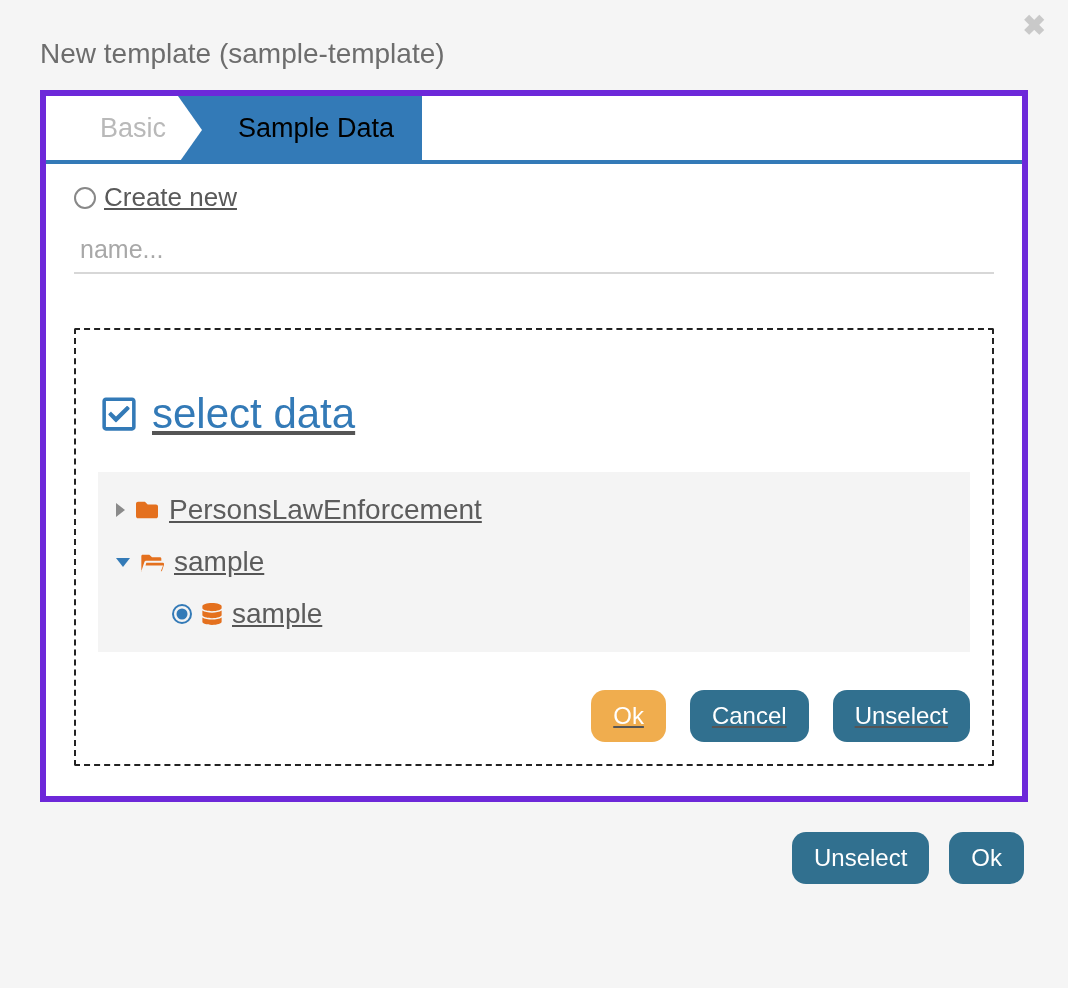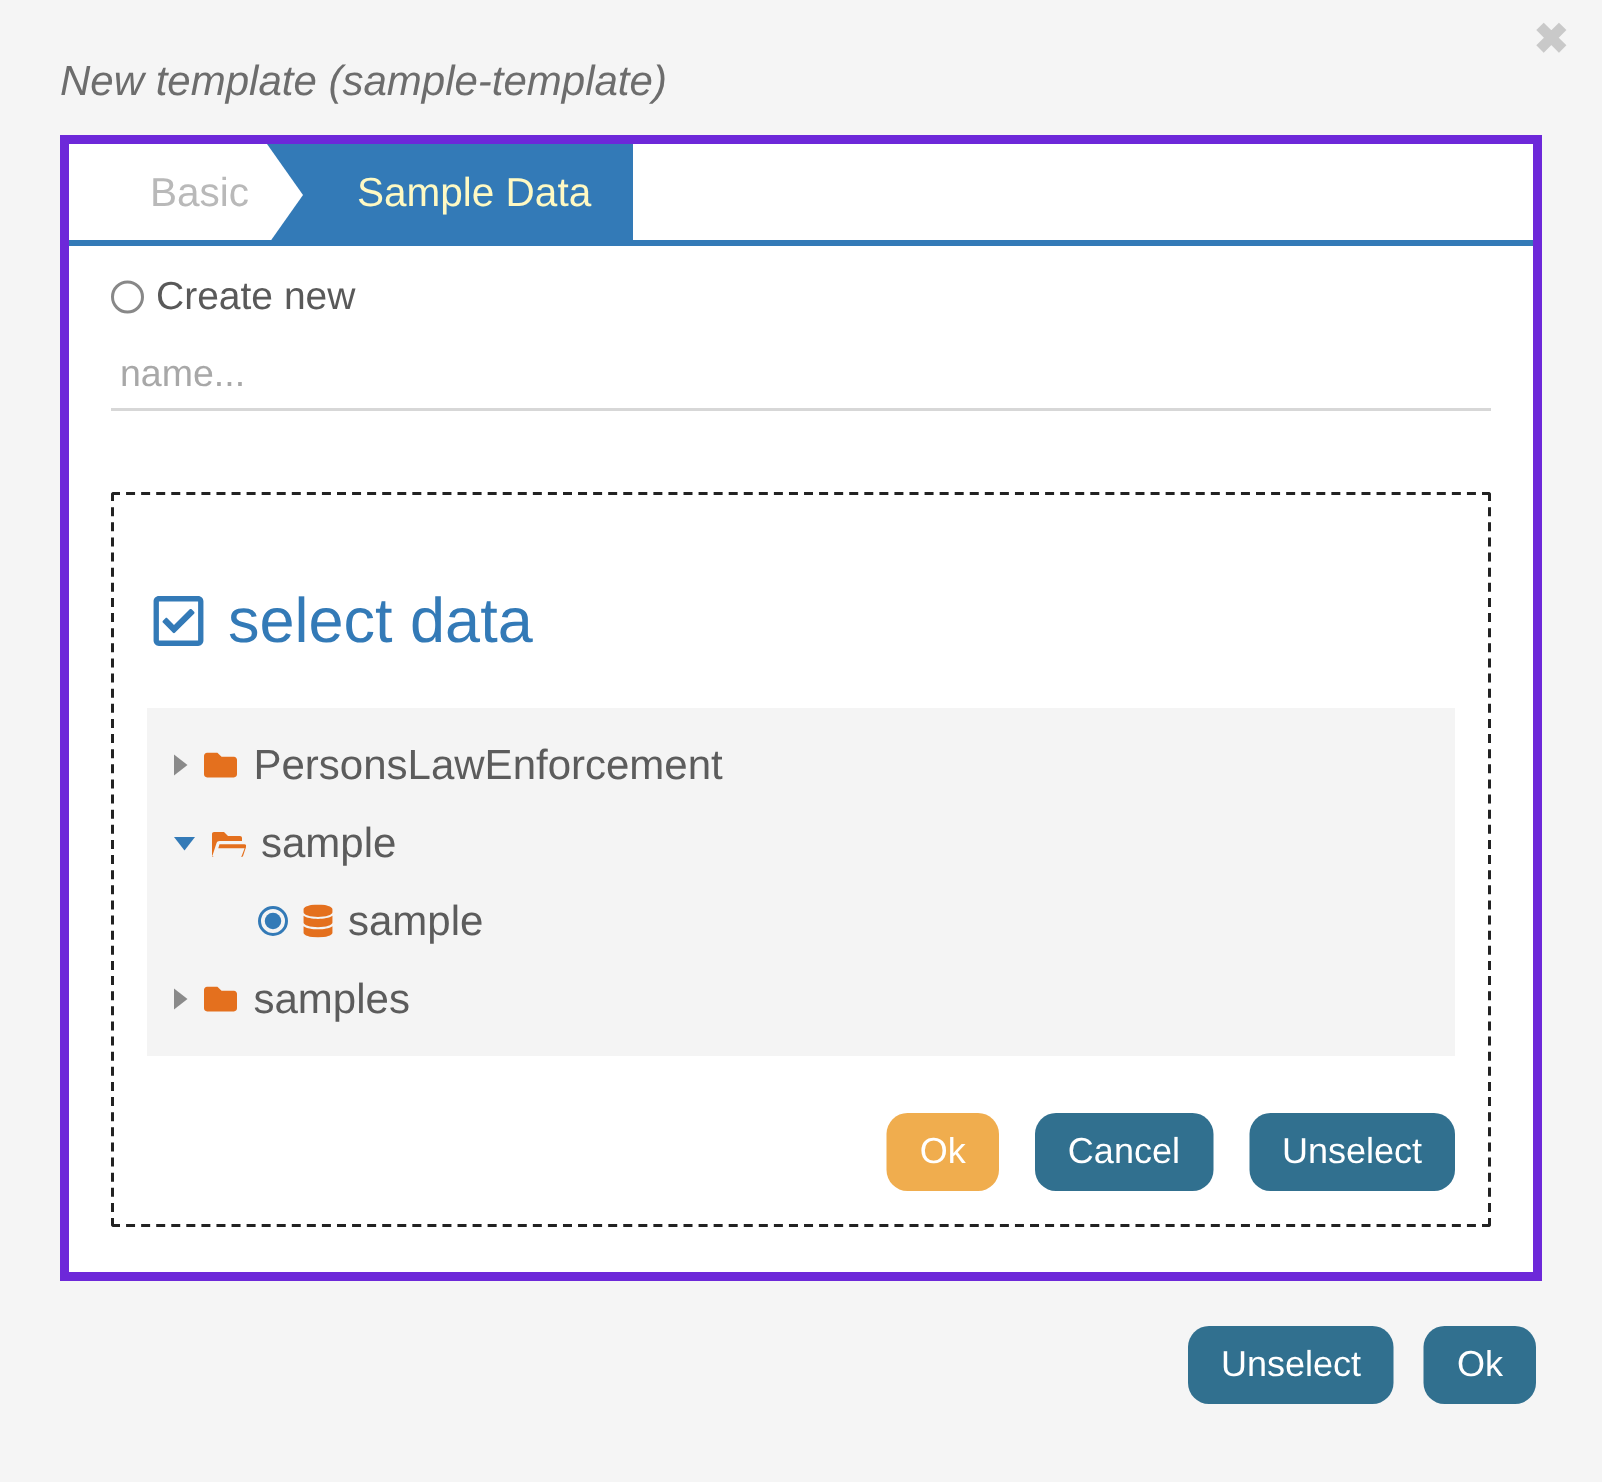--- a/index.html
+++ b/index.html
@@ -24,21 +24,20 @@
     color: #c9c9c9;
     cursor: pointer;
     line-height: 1;
   }
 
   .dialog-title {
     font-size: 28px;
     color: #6d6d6d;
     font-weight: 300;
     margin: 28px 0 20px 0;
-    font-style: italic;
   }
 
   .panel {
     background: #ffffff;
     border: 6px solid #6d28d9;
     width: 100%;
   }
 
   
   .wizard {
@@ -56,21 +55,21 @@
     font-weight: 300;
     padding: 0 26px;
     position: relative;
   }
   .wiz-step.inactive {
     color: #b9b9b9;
   }
   .wiz-step.inactive svg { fill: #b9b9b9; }
   .wiz-step.active {
     background: #337ab7;
-    color: #fef9c3;
+    color: #000000;
     margin-left: 10px;
   }
   .wiz-step.active svg { fill: #fff; }
   .wiz-step.active::before {
     content: "";
     position: absolute;
     left: -24px;
     top: 0;
     width: 0; height: 0;
     border-top: 34px solid #337ab7;
@@ -85,20 +84,21 @@
     bottom: 0;
     width: 2px;
     background: #337ab7;
   }
 
   
   .icon { display: inline-flex; align-items: center; justify-content: center; }
 
   .content-area {
     padding: 18px 28px 30px 28px;
+    text-decoration: underline;
   }
 
   .radio-row {
     display: flex;
     align-items: center;
     gap: 8px;
     font-size: 26px;
     color: #595959;
     margin-bottom: 6px;
   }
@@ -298,29 +298,20 @@
         <div class="tree-row level-2">
           <span class="radio small selected"></span>
           <span class="icon db-mini">
             <svg viewBox="0 0 448 512">
                 <path d="M448 73.1v45.7C448 159.1 347.7 192 224 192S0 159.1 0 118.9V73.1C0 32.9 100.3 0 224 0s224 32.9 224 73.1zM448 176v102.9C448 319.1 347.7 352 224 352S0 319.1 0 278.9V176c48.1 33.1 136.2 48.6 224 48.6S399.9 209.1 448 176zm0 160v102.9C448 479.1 347.7 512 224 512S0 479.1 0 438.9V336c48.1 33.1 136.2 48.6 224 48.6S399.9 369.1 448 336z"></path>
               </svg>
           </span>
           <span class="tree-label">sample</span>
         </div>
 
-        <div class="tree-row level-1">
-          <span class="caret right"></span>
-          <span class="icon folder-icon-wrap">
-            <svg viewBox="0 0 512 512">
-                <path d="M464 128H272l-64-64H48C21.5 64 0 85.5 0 112v288c0 26.5 21.5 48 48 48h416c26.5 0 48-21.5 48-48V176c0-26.5-21.5-48-48-48z"></path>
-              </svg>
-          </span>
-          <span class="tree-label">samples</span>
-        </div>
 
       </div>
 
       <div class="btn-row">
         <button class="btn orange">Ok</button>
         <button class="btn blue">Cancel</button>
         <button class="btn blue">Unselect</button>
       </div>
 
     </div>

